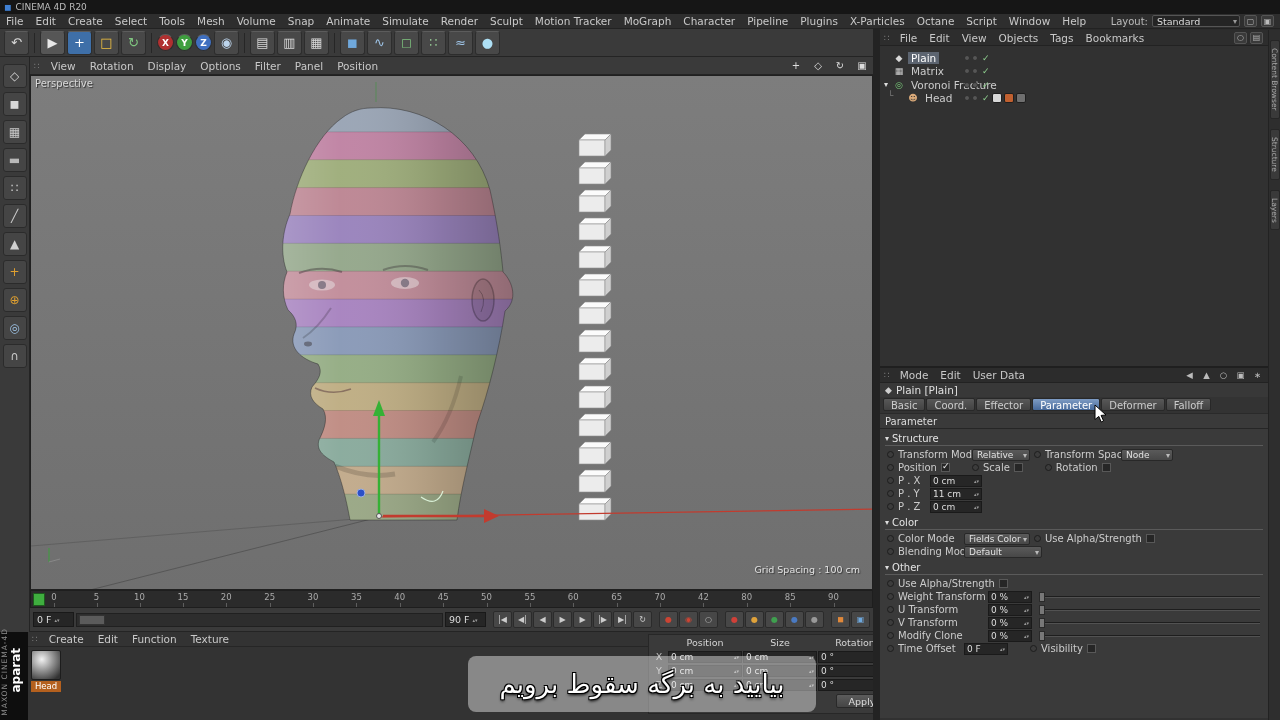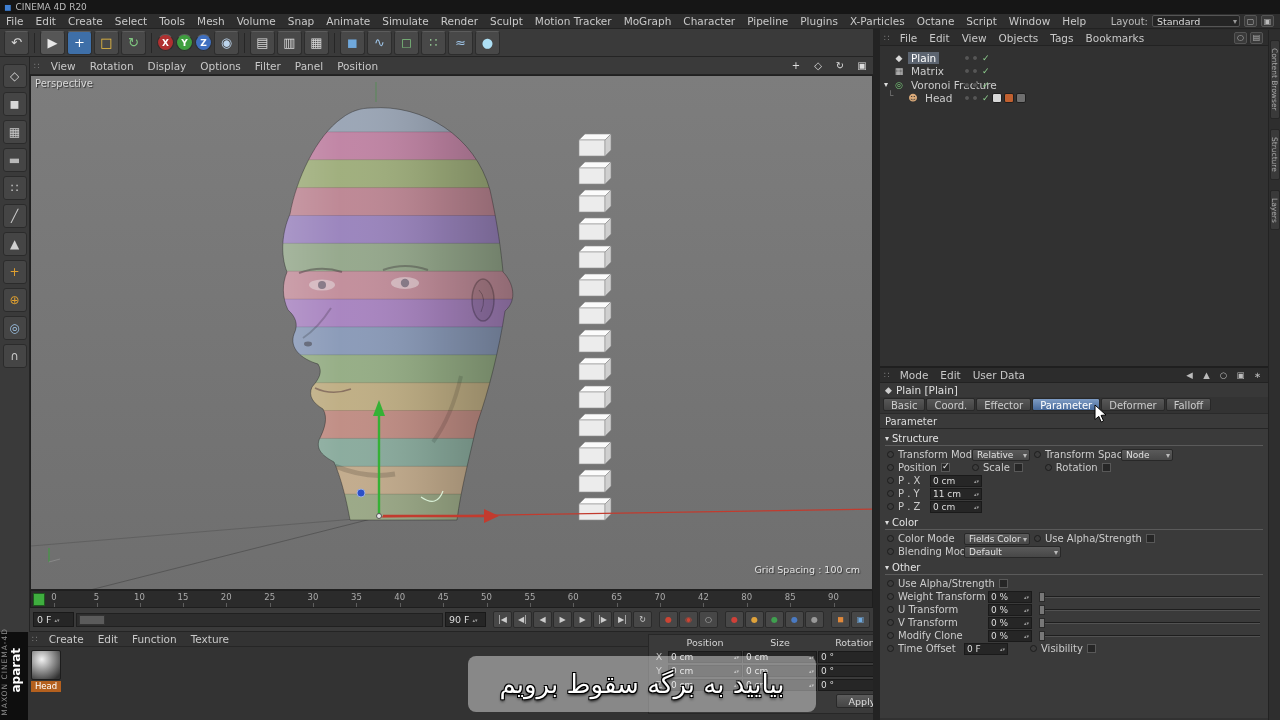--- a/index.html
+++ b/index.html
@@ -127,21 +127,21 @@
   .dropdown::after { content:"▾"; position:absolute; right:2px; top:0; font-size:8px; color:#bbb; }
   .numfield { display:inline-flex; align-items:center; height:12px; background:#262626; border:1px solid #1a1a1a;
     color:#ddd; font-size:9px; padding:0 2px; gap:2px; }
   .numfield .val { flex:1; white-space:nowrap; }
   .spin { display:flex; flex-direction:column; font-size:5px; line-height:4px; color:#999; }
   .checkbox { width:9px; height:9px; background:#262626; border:1px solid #585858; position:relative; flex:none; }
   .checkbox.checked::after { content:"✓"; position:absolute; top:-3px; left:0px; font-size:9px; color:#eee; }
   .pslider { flex:1; height:2px; background:#1e1e1e; border-bottom:1px solid #525252; position:relative; margin:0 3px; }
   .pslider .handle { position:absolute; left:0; top:-4px; width:6px; height:10px; background:#787878; border:1px solid #2a2a2a; }
   .w28{width:28px}.w44{width:44px}.w52{width:52px}.w58{width:58px}.w62{width:62px}
-  .w66{width:66px}.w70{width:70px}.w72{width:72px}.w78{width:97px}.w86{width:86px}
+  .w66{width:66px}.w70{width:70px}.w72{width:72px}.w78{width:78px}.w86{width:86px}
   .ml18{margin-left:18px}
   
   .right-edge { position:absolute; left:1268px; top:30px; width:12px; height:690px; background:#2e2e2e; border-left:1px solid #222; }
   .redge-tab { writing-mode:vertical-rl; font-size:7.5px; color:#aaa; margin:10px 0 0 1px;
     background:#3a3a3a; border:1px solid #262626; padding:7px 0; width:10px; text-align:center; border-radius:2px; }
   
   .maxon-brand { position:absolute; left:0px; top:628px; writing-mode:vertical-rl; transform:rotate(180deg);
     font-size:7.5px; color:#8d8d8d; letter-spacing:1px; z-index:55; }
   .aparat-brand { position:absolute; left:9px; top:648px; writing-mode:vertical-rl; transform:rotate(180deg);
     font-size:12px; font-weight:bold; color:#fff; z-index:55; }

